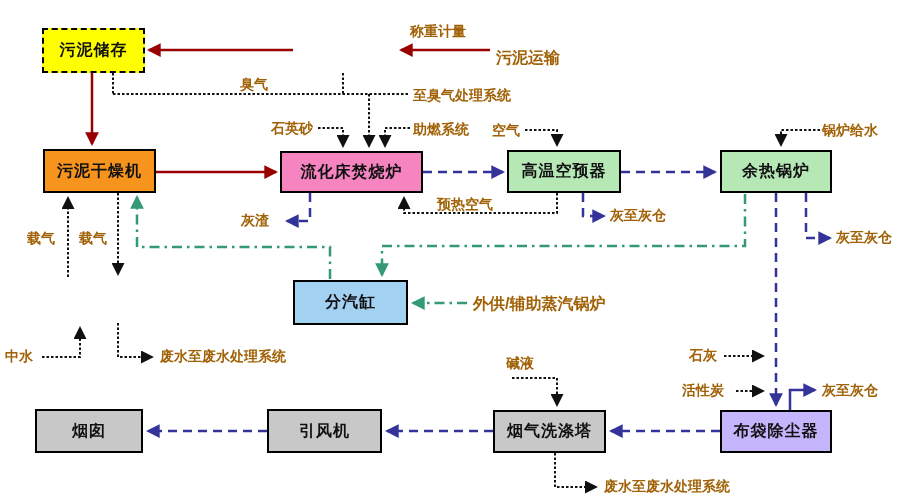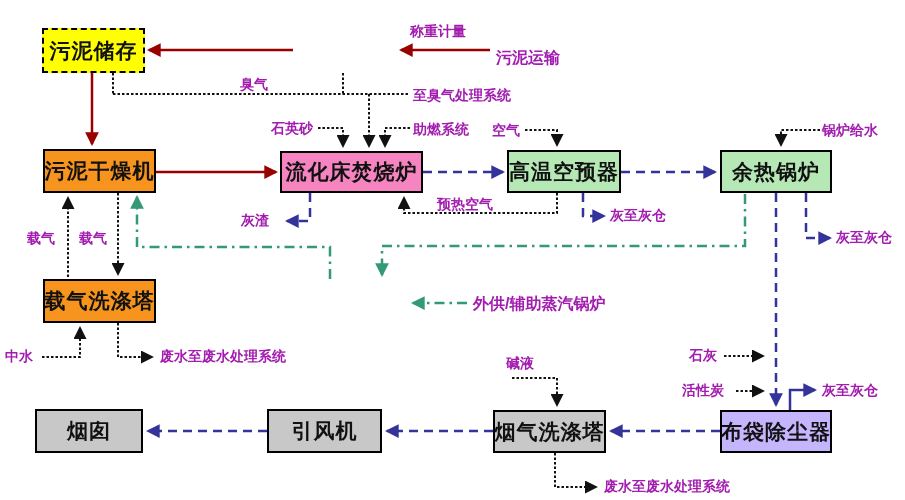--- a/index.html
+++ b/index.html
@@ -2,26 +2,26 @@
 <html><head>
 <meta charset="utf-8">
 <style>
   html,body{margin:0;padding:0;background:#fff;}
   #stage{
     position:relative;width:905px;height:500px;background:#fff;overflow:hidden;
     font-family:"Liberation Sans","DejaVu Sans",sans-serif;color:#111;
   }
   .box{
     position:absolute;display:flex;align-items:center;justify-content:center;
-    border:2px solid #000;font-size:21px;font-weight:bold;letter-spacing:1px;
+    border:2px solid #000;font-size:16px;font-weight:bold;letter-spacing:1px;
     box-sizing:border-box;white-space:nowrap;
   }
   .box.dashed{border:2.5px dashed #000;}
   .lbl{
-    position:absolute;font-size:14px;font-weight:bold;white-space:nowrap;color:#a21caf;
+    position:absolute;font-size:14px;font-weight:bold;white-space:nowrap;color:#a16207;
   }
   #legend{
     position:absolute;left:622px;top:4px;width:273px;height:111px;
     border:2px solid #000;box-sizing:border-box;background:#fff;
     display:flex;flex-direction:column;justify-content:space-around;
     padding:6px 8px;
   }
   .legend-row{display:flex;align-items:center;gap:10px;}
   .legend-row svg{flex:0 0 auto;}
   .legend-row span{font-size:14px;font-weight:bold;white-space:nowrap;}
@@ -101,22 +101,22 @@
     </div>
   <div class="box" style="left:507px;top:150px;width:114px;height:43px;background:#B6E8B6;">
       <span>高温空预器</span>
     </div>
   <div class="box" style="left:280px;top:151px;width:143px;height:42px;background:#F584C0;">
       <span>流化床焚烧炉</span>
     </div>
   <div class="box" style="left:720px;top:150px;width:112px;height:43px;background:#B6E8B6;">
       <span>余热锅炉</span>
     </div>
-  <div class="box" style="left:43px;top:279px;width:113px;height:44px;background:#F7941D;">
-      <span>载气洗涤塔</span>
+  <div class="box" style="left:293px;top:280px;width:115px;height:45px;background:#A3D1F2;">
+      <span>分汽缸</span>
     </div>
   <div class="box" style="left:35px;top:409px;width:108px;height:44px;background:#C8C8C8;">
       <span>烟囱</span>
     </div>
   <div class="box" style="left:267px;top:409px;width:115px;height:44px;background:#C8C8C8;">
       <span>引风机</span>
     </div>
   <div class="box" style="left:493px;top:410px;width:113px;height:43px;background:#C8C8C8;">
       <span>烟气洗涤塔</span>
     </div>

